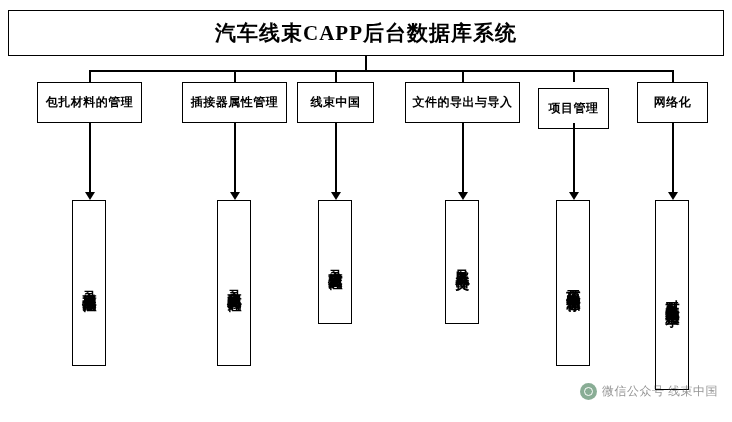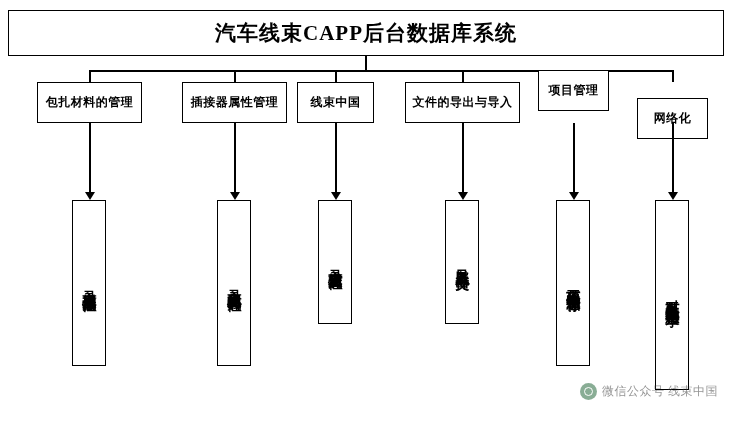--- a/index.html
+++ b/index.html
@@ -116,24 +116,24 @@
   </div>
   <div class="box lvl1" style="left:182px; top:82px; width:105px; height:41px;">
     <span>插接器属性管理</span>
   </div>
   <div class="box lvl1" style="left:297px; top:82px; width:77px; height:41px;">
     <span>线束中国</span>
   </div>
   <div class="box lvl1" style="left:405px; top:82px; width:115px; height:41px;">
     <span>文件的导出与导入</span>
   </div>
-  <div class="box lvl1" style="left:538px; top:70px; width:71px; height:41px;">
+  <div class="box lvl1" style="left:538px; top:88px; width:71px; height:41px;">
     <span>项目管理</span>
   </div>
-  <div class="box lvl1" style="left:637px; top:98px; width:71px; height:41px;">
+  <div class="box lvl1" style="left:637px; top:82px; width:71px; height:41px;">
     <span>网络化</span>
   </div>
 
   <div class="conn vline" style="left:89px; top:123px; height:70px;"></div>
   <div class="arrow" style="left:85px; top:192px;"></div>
 
   <div class="conn vline" style="left:234px; top:123px; height:70px;"></div>
   <div class="arrow" style="left:230px; top:192px;"></div>
 
   <div class="conn vline" style="left:335px; top:123px; height:70px;"></div>

